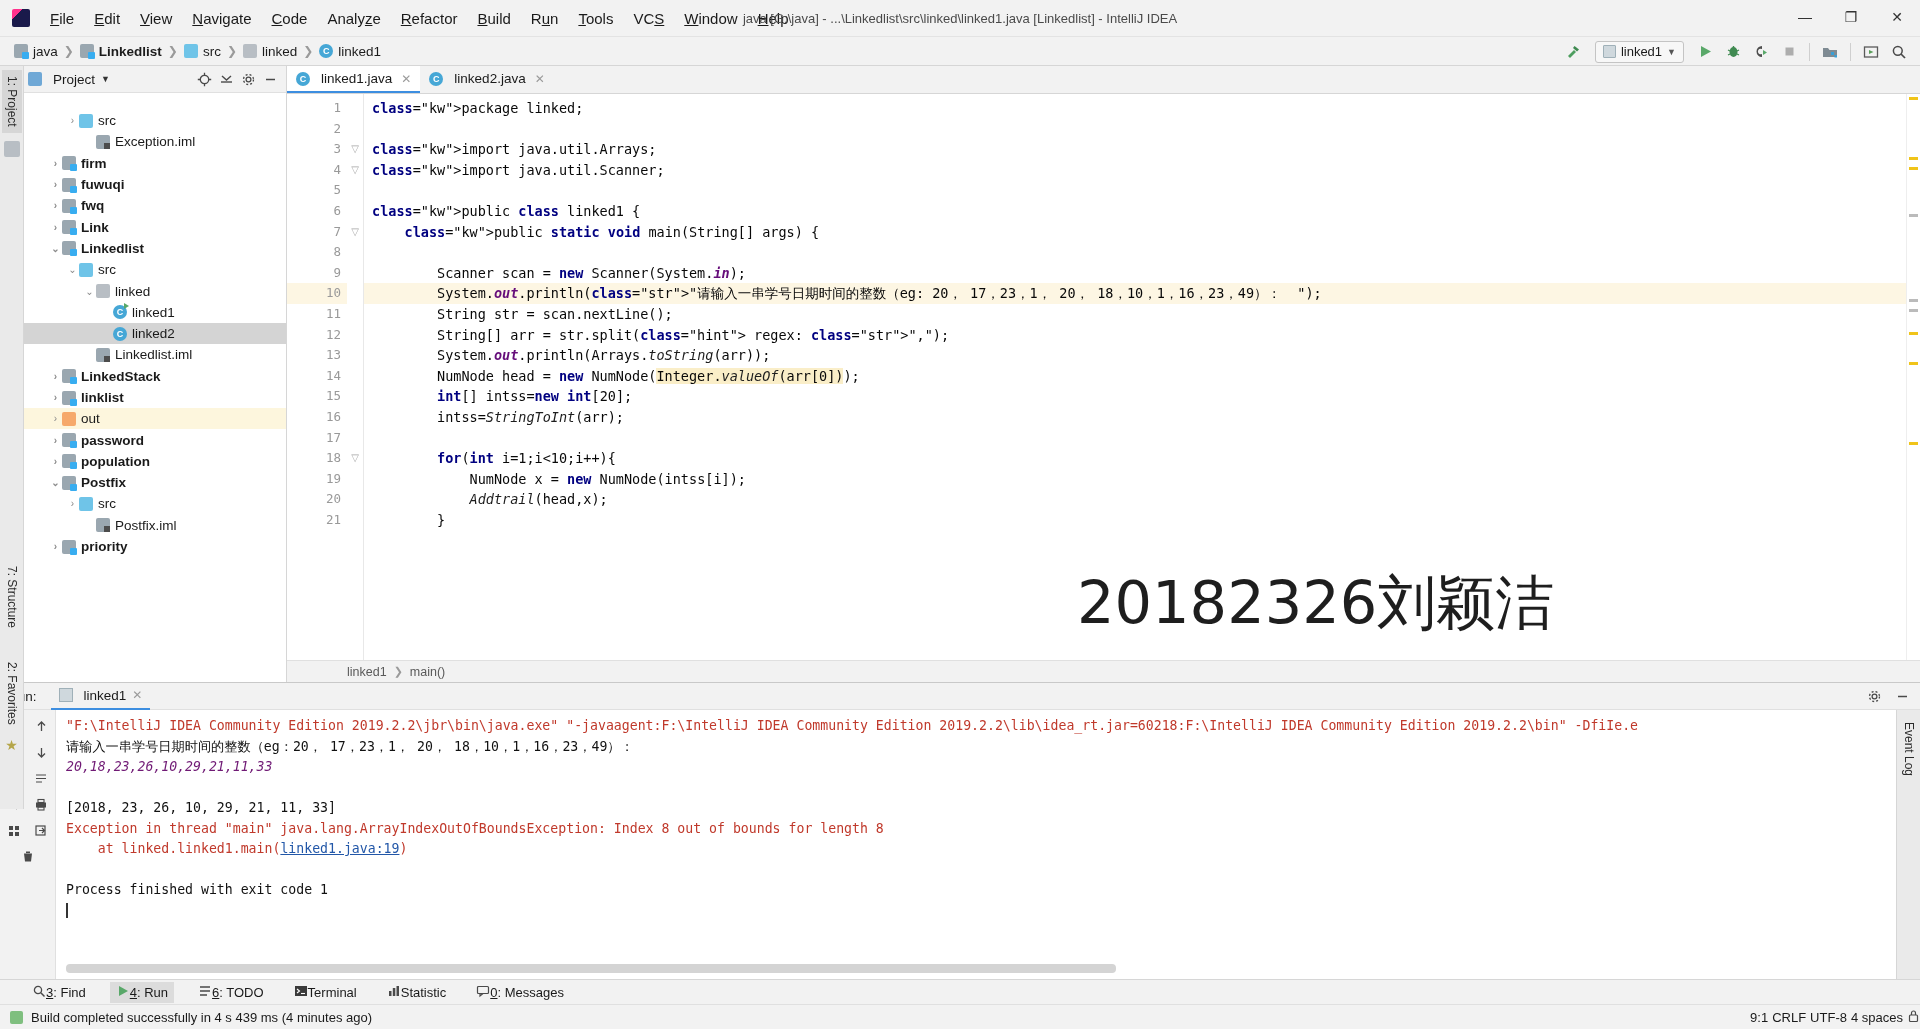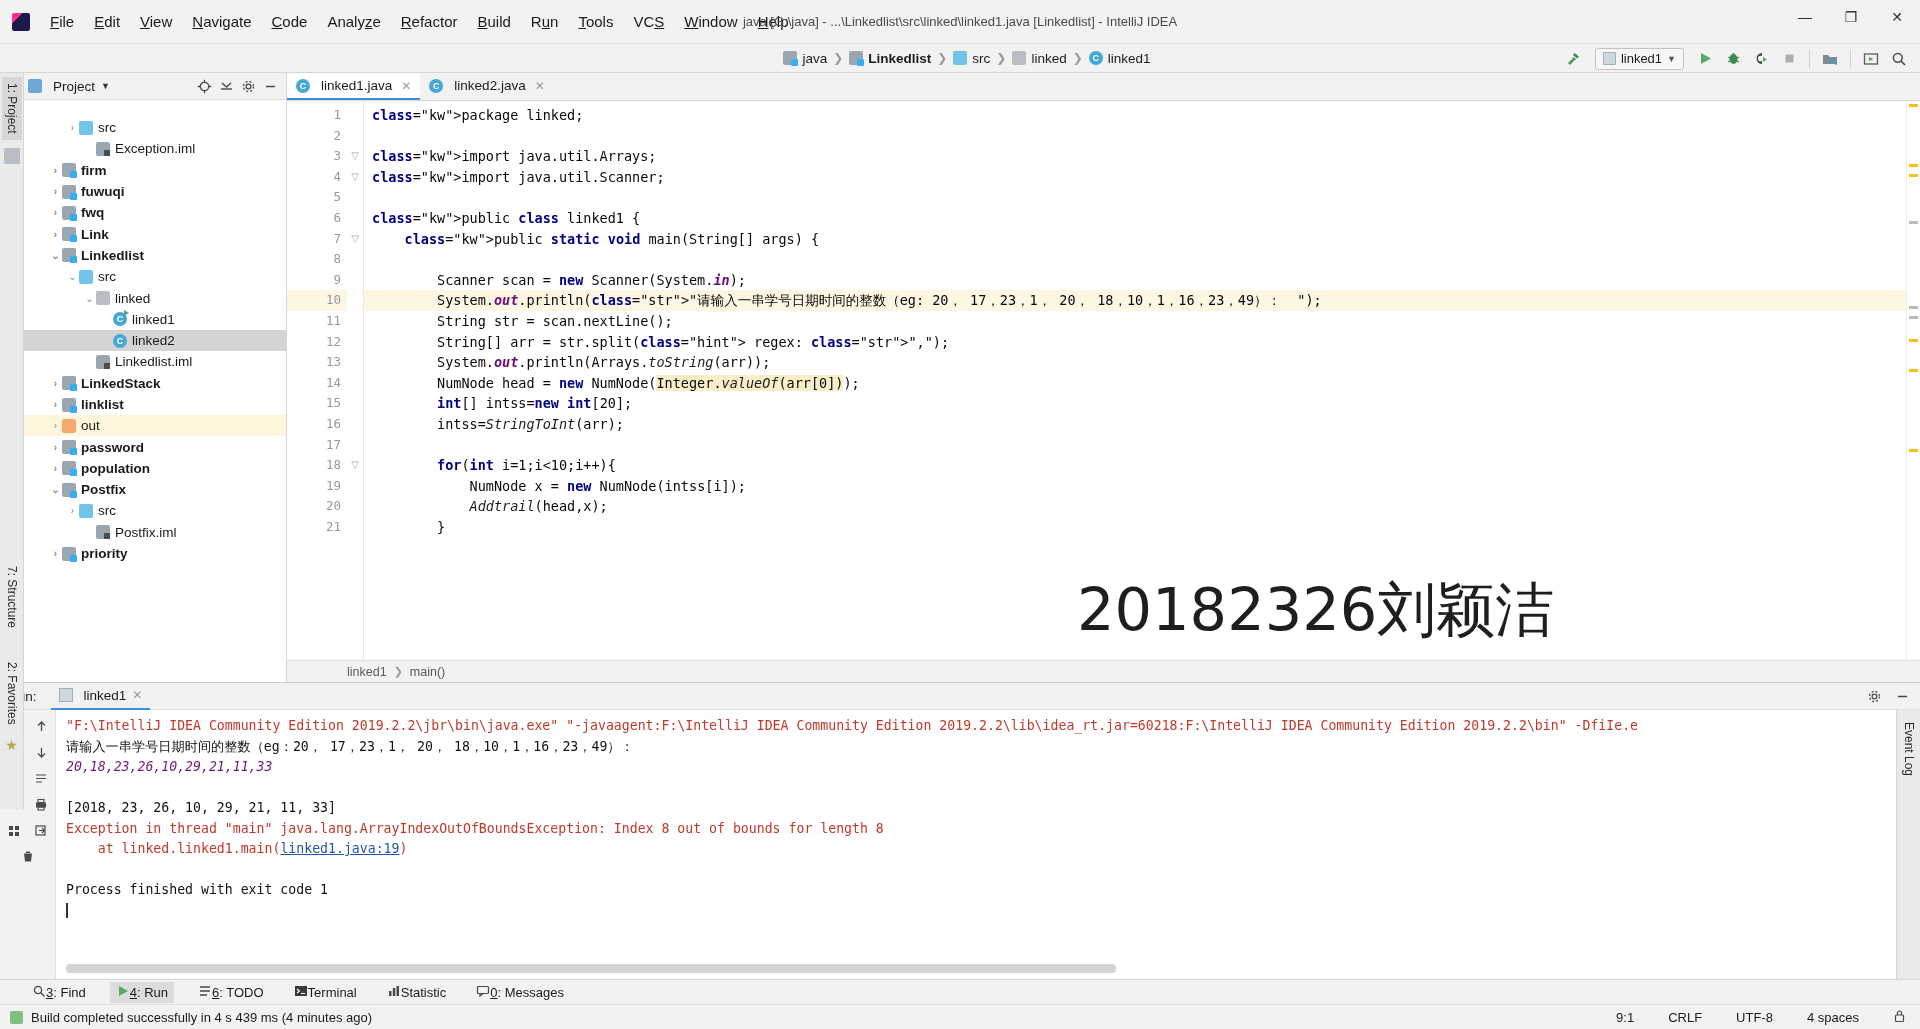--- a/index.html
+++ b/index.html
@@ -8,21 +8,21 @@
     font-family: "Liberation Sans", sans-serif;
     font-size: 13px;
     background: #f2f2f2;
     color: #1a1a1a;
     overflow: hidden;
   }
   #app { width: 1920px; height: 1029px; display: flex; flex-direction: column; position: relative; }
 
   
   .titlebar {
-    height: 44px; display: flex; align-items: center;
+    height: 37px; display: flex; align-items: center;
     background: #f2f2f2; border-bottom: 1px solid #e3e3e3;
     position: relative; flex: none;
   }
   .app-logo {
     width: 18px; height: 18px; margin: 0 10px 0 12px;
     background: linear-gradient(135deg,#ff318c 0%,#ff318c 30%,#1a1a4b 30%,#1a1a4b 100%);
     border-radius: 2px; flex: none;
   }
   .menu { display: flex; align-items: center; }
   .menu-item {
@@ -38,21 +38,20 @@
   .win-btn {
     width: 46px; height: 33px; display: flex; align-items: center; justify-content: center;
     font-size: 14px; color: #333;
   }
 
   
   .navbar {
     height: 29px; display: flex; align-items: center;
     background: #f2f2f2; border-bottom: 1px solid #d6d6d6; flex: none;
     position: relative;
-    justify-content: center;
   }
   .crumbs { display: flex; align-items: center; padding-left: 14px; }
   .crumb { display: flex; align-items: center; font-size: 13.5px; color: #1c1c1c; }
   .crumb.bold { font-weight: bold; }
   .crumb-sep { color: #9a9a9a; margin: 0 6px; font-size: 12px; }
   .ic { width: 14px; height: 14px; margin-right: 5px; flex: none; display:inline-block; }
   .ic-mod { background:#9aa7b0; border-radius:2px; position:relative; }
   .ic-mod::after{ content:""; position:absolute; right:-1px; bottom:-1px; width:7px;height:7px;background:#38adf0;border-radius:1px;}
   .ic-folder { background:#6fc4e8; border-radius:2px 2px 2px 2px; }
   .ic-folder-gray { background:#b8bec4; border-radius:2px; }
@@ -209,21 +208,21 @@
     height: 25px; display:flex; align-items:center; background:#f2f2f2;
     border-top:1px solid #d6d6d6; flex:none; font-size:13px; padding-left: 26px; gap: 18px;
   }
   .bt-item { display:flex; align-items:center; gap:0; padding: 2px 6px; }
   .bt-item.active { background:#dcdcdc; }
   .bt-num { text-decoration: underline; }
   .statusbar {
     height: 25px; display:flex; align-items:center; background:#f2f2f2;
     border-top:1px solid #e0e0e0; flex:none; font-size:13px; padding-left: 10px; color:#1a1a1a;
   }
-  .sb-right { margin-left:auto; display:flex; align-items:center; gap:34px; padding-right:14px; }
+  .sb-right { margin-left:auto; display:flex; align-items:center; gap:4px; padding-right:0; }
 </style>
 </head>
 <body>
 
 <div id="app">
 
   <div class="titlebar">
     <div class="app-logo"></div>
     <div class="menu">
       <div class="menu-item"><span class="mn">F</span>ile</div>

